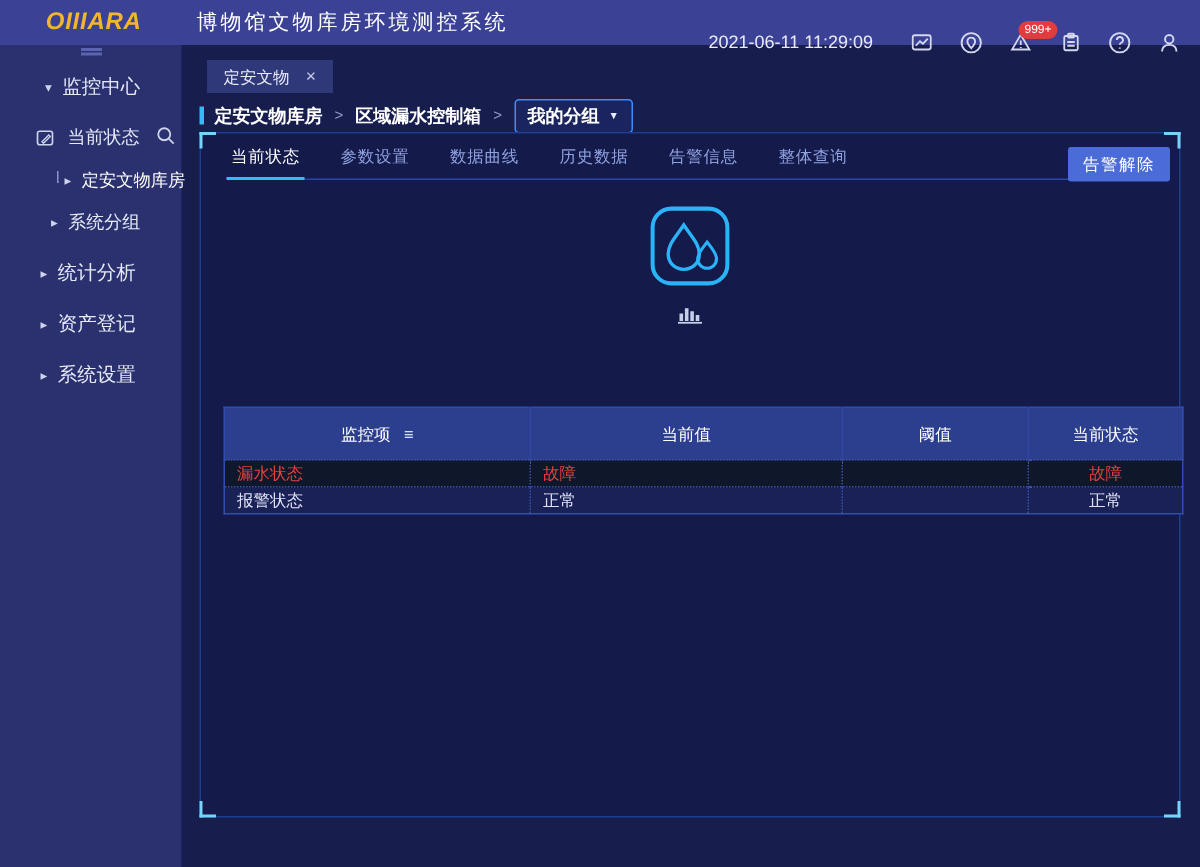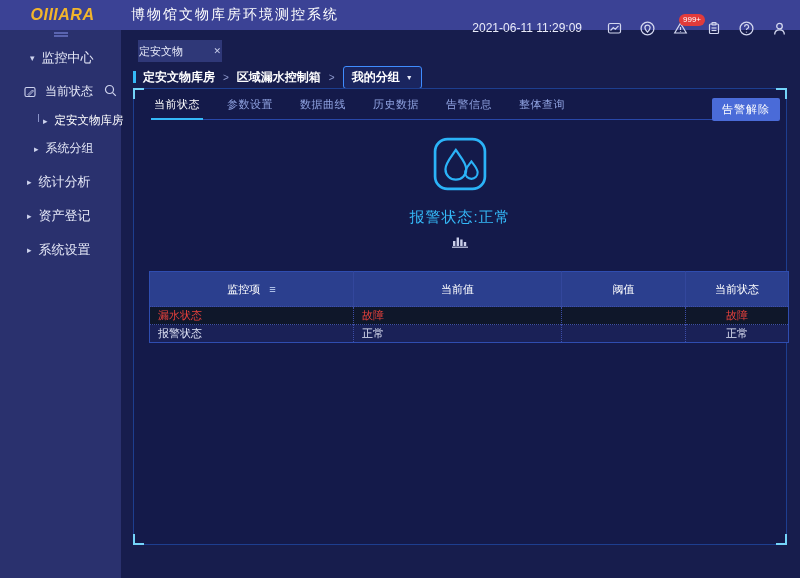--- a/index.html
+++ b/index.html
@@ -35,21 +35,21 @@
   #mi-groups  { margin:16px 0 0 24px; font-size:12px; }
   #mi-groups .group-ic { margin-right:9px; display:flex; }
   #mi-groups .search-ic { position:absolute; left:80px; top:1px; display:flex; }
   #mi-dingan  { margin:13px 0 0 38px; font-size:11.5px; color:#ffffff; }
   .tree-corner { width:8px; height:8px; border-left:1px solid #8a93c8;
     border-bottom:1px solid #8a93c8; margin:-5px 4px 0 0; }
   #mi-sysgroup { margin:12px 0 0 34px; font-size:12px; }
   .side-top { margin:16px 0 0 27px !important; font-size:13px !important; }
   
   .open-tab { position:absolute; top:40px; left:138px; width:84px; height:22px;
-    background:#2f3878; display:flex; align-items:center; padding:0 1px;
+    background:#2f3878; display:flex; align-items:center; padding:0 11px;
     cursor:pointer; }
   .open-tab-label { font-size:11px; color:#e8ebfa; max-width:50px;
     overflow:hidden; white-space:nowrap; }
   .open-tab-close { margin-left:auto; font-size:9px; color:#c7cdeb; cursor:pointer; }
   .breadcrumb { position:absolute; top:66px; left:133px; height:22px;
     display:flex; align-items:center; }
   .bc-bar { width:3px; height:12px; background:#35b9f7; margin-right:7px; }
   .bc-item { font-size:12px; font-weight:bold; color:#fff; cursor:pointer; }
   .bc-sep { font-size:10px; color:#8f9ace; margin:0 8px; }
   .bc-dropdown { border:1px solid #3f8cff; border-radius:3px; padding:2px 8px;
@@ -229,21 +229,20 @@
   <button class="alarm-clear">告警解除</button>
 
   <div class="status-block">
     <span class="drop-box">
       <svg width="54" height="54" viewBox="0 0 52 52" fill="none" stroke="#2bb3f8">
         <rect x="2" y="2" width="48" height="48" rx="12" stroke-width="2.6"></rect>
         <path d="M22 12.5 C17 20 12 24.8 12 31 C12 37 16.5 41 22 41 C27.5 41 32 37 32 31 C32 24.8 27 20 22 12.5 Z" stroke-width="2.2"></path>
         <path d="M37 23.5 C34 27.5 31 30.5 31 34.2 C31 37.8 33.7 40.3 37 40.3 C40.3 40.3 43 37.8 43 34.2 C43 30.5 40 27.5 37 23.5 Z" stroke-width="2"></path>
       </svg>
     </span>
-    <div class="status-text">报警状态:正常</div>
     <div class="chart-mini">
       <svg width="18" height="13" viewBox="0 0 18 13" fill="#c9cee8">
         <rect x="2" y="6" width="2.4" height="5"></rect>
         <rect x="5.6" y="2.5" width="2.4" height="8.5"></rect>
         <rect x="9.2" y="4.5" width="2.4" height="6.5"></rect>
         <rect x="12.8" y="7" width="2.4" height="4"></rect>
         <rect x="1" y="11.6" width="16" height="1.2"></rect>
       </svg>
     </div>
   </div>

